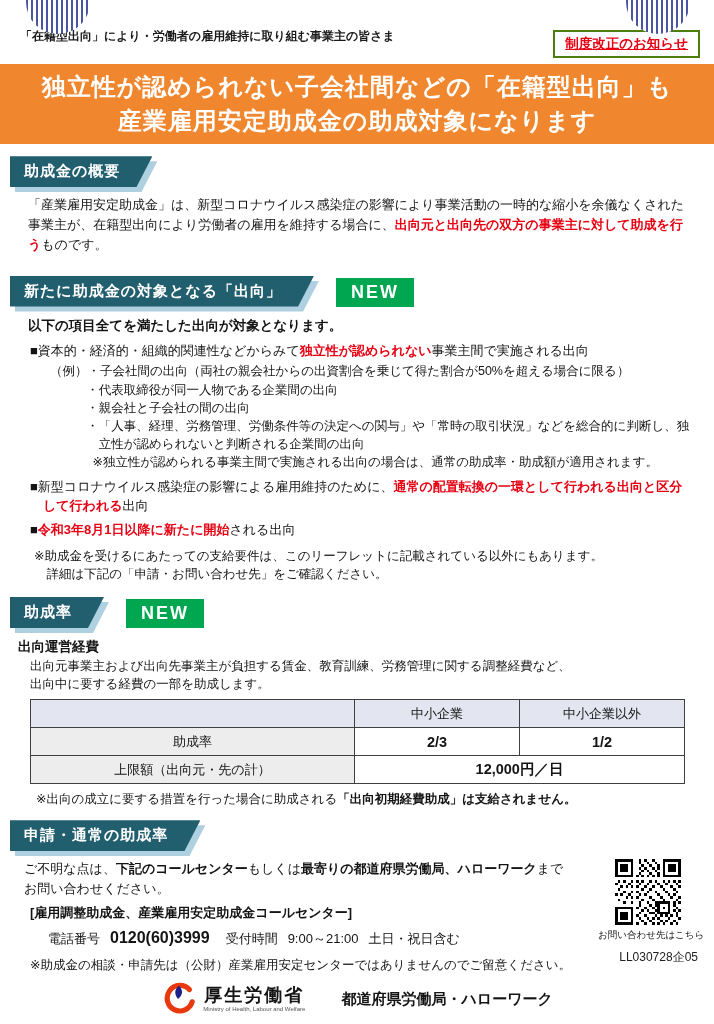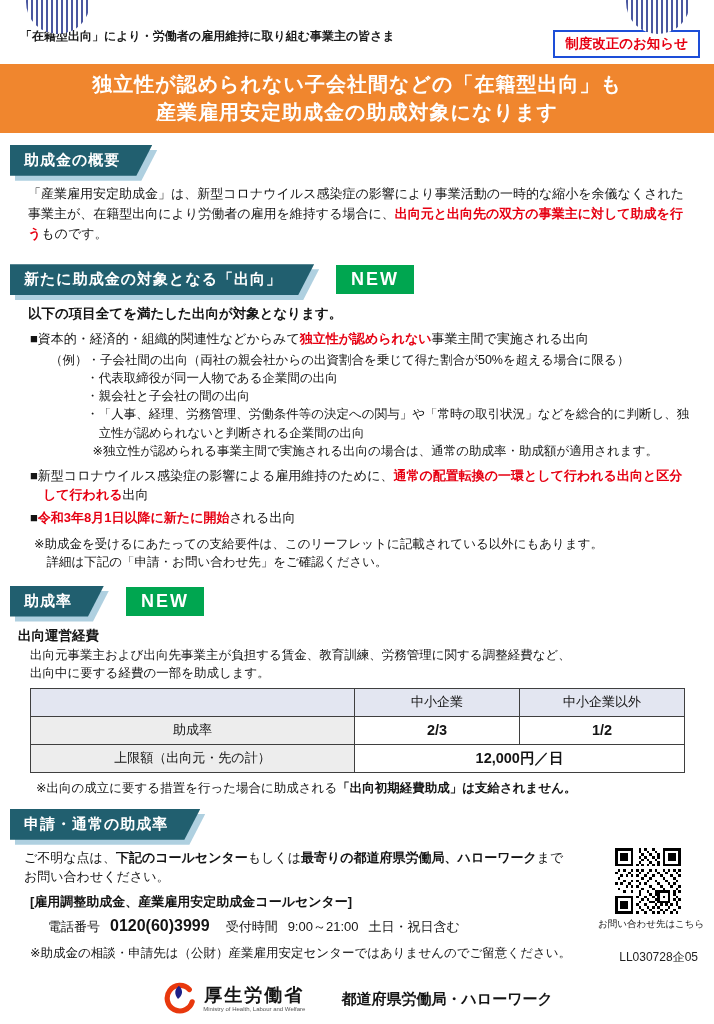--- a/index.html
+++ b/index.html
@@ -10,27 +10,27 @@
     font-family:"Liberation Sans","DejaVu Sans",sans-serif; color:#141414;
   }
   
   .deco { position:absolute; top:-30px; width:64px; height:64px; border-radius:50%;
           background:repeating-linear-gradient(90deg,#4a57a0 0 2px,#ffffff 2px 5px); }
   .deco.left { left:26px; } .deco.right { right:24px; }
 
   .top { display:flex; justify-content:space-between; align-items:flex-start; padding:28px 14px 0 20px; }
   .audience { font-size:12px; font-weight:700; line-height:1.4; color:#1a1a1a; }
   .audience .l2 { margin-left:7em; }
-  .notice-badge { border:2px solid #1d4ed8; color:#e60012; font-weight:700; font-size:13.5px;
-                  padding:3px 10px; white-space:nowrap; margin-top:2px; }
+  .notice-badge { border:2px solid #4d7c0f; color:#e60012; font-weight:700; font-size:13.5px;
+                  padding:3px 10px; white-space:nowrap; margin-top:2px;text-decoration:underline; }
 
   .banner { margin-top:6px; background:#f0862e; color:#fff; text-align:center;
-            font-weight:700; font-size:20px; line-height:1.42; padding:6px 10px; letter-spacing:1px; }
-
-  .sec-head { display:flex; align-items:center; margin-left:10px; }
+            font-weight:700; font-size:24px; line-height:1.42; padding:6px 10px; letter-spacing:1px; }
+
+  .sec-head { display:flex; align-items:flex-end; margin-left:10px; }
   .ribbon { position:relative; display:inline-block; }
   .ribbon::before { content:""; position:absolute; left:5px; top:5px; width:100%; height:100%;
                     background:#afd0e0; clip-path:polygon(0 0,100% 0,calc(100% - 16px) 100%,0 100%); }
   .ribbon > span { position:relative; display:inline-block; background:#215f6f; color:#fff;
                    font-weight:700; font-size:15px; letter-spacing:1px; padding:6px 32px 6px 14px;
                    clip-path:polygon(0 0,100% 0,calc(100% - 16px) 100%,0 100%); }
   .new-badge { display:inline-block; background:#00a650; color:#fff; font-weight:700; font-size:18px;
                letter-spacing:2px; padding:4px 15px; margin-left:22px; }
 
   .red { color:#e60012; font-weight:700; }

